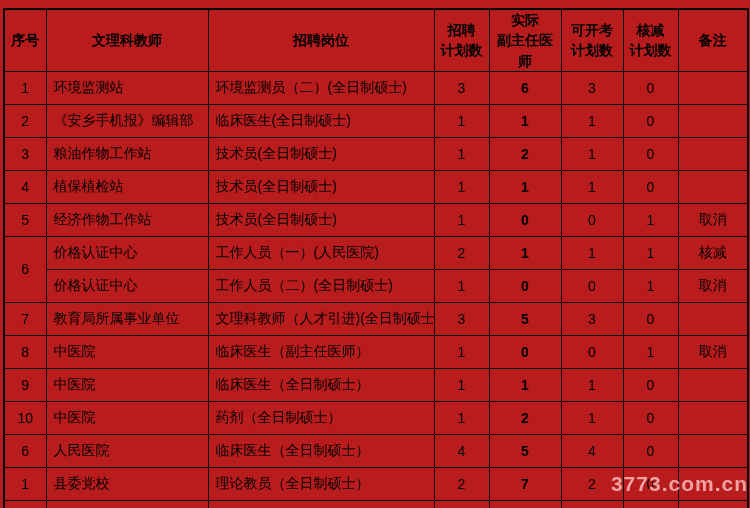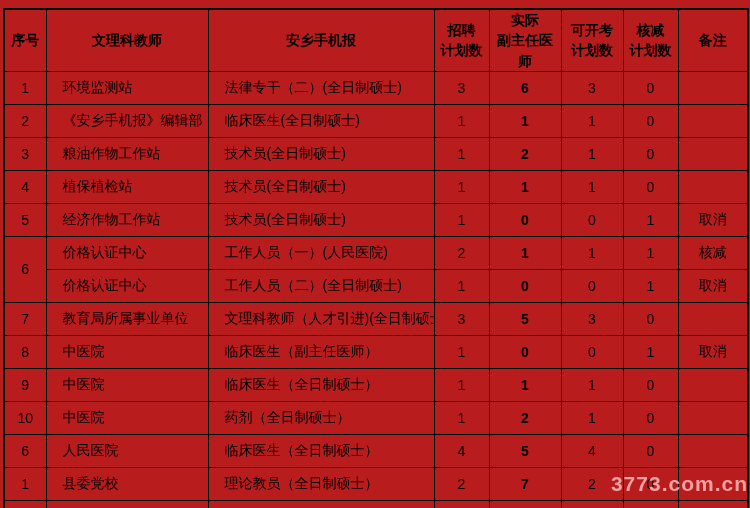--- a/index.html
+++ b/index.html
@@ -41,21 +41,21 @@
     line-height: 1.45;
     white-space: pre-line;
     padding: 0 2px;
   }
   table.rec-table td {
     height: 32px;
     text-align: center;
   }
   table.rec-table td.al-left {
     text-align: left;
-    padding-left: 16px;
+    padding-left: 7px;
   }
   table.rec-table td.bold-num {
     font-weight: bold;
   }
   .watermark {
     position: absolute;
     right: 2px;
     bottom: 14px;
     text-align: right;
     pointer-events: none;
@@ -89,37 +89,37 @@
         <col style="width: 55px;">
         <col style="width: 72px;">
         <col style="width: 62px;">
         <col style="width: 55px;">
         <col style="width: 70px;">
       </colgroup>
     <thead>
       <tr>
           <th>序号</th>
           <th>文理科教师</th>
-          <th>安乡手机报</th>
+          <th>招聘岗位</th>
           <th>招聘
 计划数</th>
           <th>实际
 副主任医师</th>
           <th>可开考
 计划数</th>
           <th>核减
 计划数</th>
           <th>备注</th>
         </tr>
     </thead>
     <tbody>
         <tr>
           <td>1</td>
           <td class="al-left">环境监测站</td>
-          <td class="al-left">法律专干（二）(全日制硕士)</td>
+          <td class="al-left">环境监测员（二）(全日制硕士)</td>
           <td>3</td>
           <td class="bold-num">6</td>
           <td>3</td>
           <td>0</td>
           <td></td>
         </tr>
         <tr>
           <td>2</td>
           <td class="al-left">《安乡手机报》编辑部</td>
           <td class="al-left">临床医生(全日制硕士)</td>

